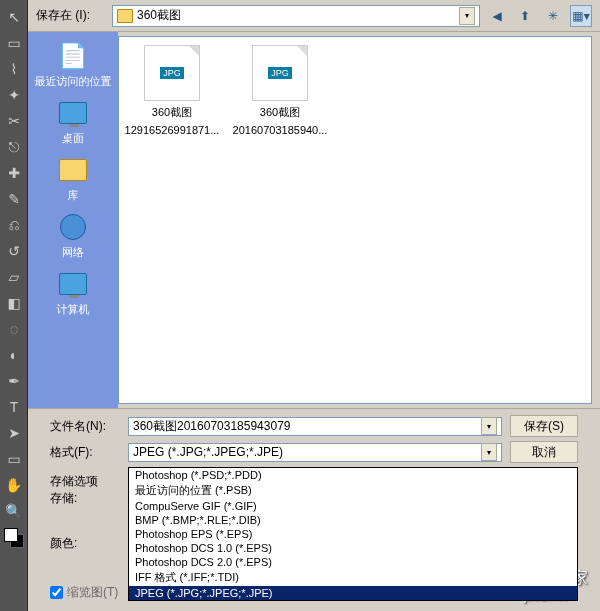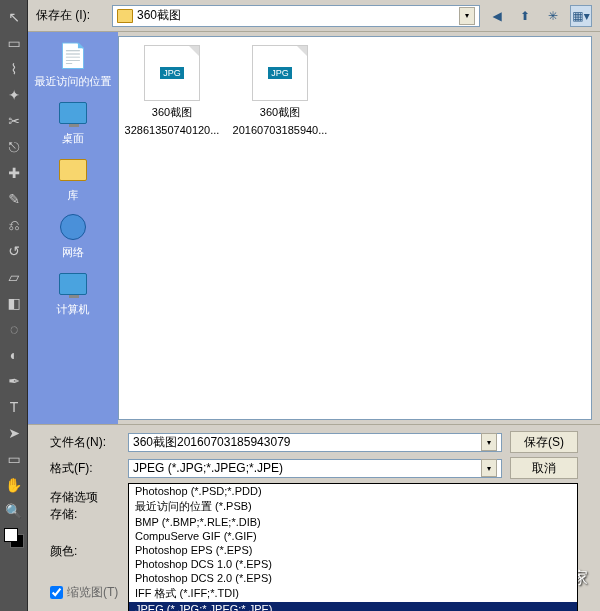--- a/index.html
+++ b/index.html
@@ -34,21 +34,21 @@
 .file-thumb::before { content:""; position:absolute; top:0; right:0; width:0; height:0; border-left: 10px solid transparent; border-top: 10px solid #ddd; }
 .jpg-badge { font-size: 9px; background: #0a7ea4; color: #fff; padding: 1px 3px; }
 
 .bottom { background: #d4d0c8; padding: 6px 22px; border-top: 1px solid #aca899; }
 .field-row { display: flex; align-items: center; gap: 8px; margin-bottom: 4px; }
 .field-label { min-width: 70px; }
 .text-input, .format-combo { flex: 1; height: 19px; border: 1px solid #7f9db9; background: #fff; padding: 0 4px; display: flex; align-items: center; justify-content: space-between; font-size: 12px; }
 .btn { width: 68px; height: 22px; background: #ece9d8; border: 1px solid #aca899; cursor: pointer; font-size: 12px; }
 
 .options-panel { display: flex; gap: 8px; margin-top: 4px; position: relative; }
-.opt-left { min-width: 70px; display: flex; flex-direction: column; gap: 20px; padding-top: 6px; }
+.opt-left { min-width: 70px; display: flex; flex-direction: column; gap: 28px; padding-top: 6px; }
 .opt-body { flex: 1; position: relative; }
 .chk { display: flex; align-items: center; gap: 4px; color: #666; margin: 4px 0; }
 .chk input { margin: 0; }
 
 .dropdown-list { position: absolute; top: 0; left: 0; right: 0; background: #fff; border: 1px solid #000; max-height: 260px; overflow: hidden; font-size: 11px; z-index: 10; }
 .dropdown-list div { padding: 1px 6px; white-space: nowrap; cursor: pointer; }
 .dropdown-list .sel { background: #0a246a; color: #fff; }
 
 .watermark { position: absolute; right: 12px; bottom: 8px; color: #fff; font-size: 16px; text-shadow: 1px 1px 2px #000; pointer-events: none; }
 .wm-url { font-size: 12px; }
@@ -128,21 +128,21 @@
             </div>
             <div>计算机</div>
           </div>
         </div>
       <div class="file-area" id="files">
           <div class="file-item">
             <div class="file-thumb">
               <span class="jpg-badge">JPG</span>
             </div>
             <div>360截图</div>
-            <div>32861350740120...</div>
+            <div>12916526991871...</div>
           </div>
           <div class="file-item">
             <div class="file-thumb">
               <span class="jpg-badge">JPG</span>
             </div>
             <div>360截图</div>
             <div>20160703185940...</div>
           </div>
         </div>
     </div>
@@ -189,22 +189,22 @@
             </div>
           <div class="chk">
               <input type="checkbox" style="">
             </div>
           <div class="chk">
               <input type="checkbox" style="">
             </div>
           <div class="dropdown-list" id="fmt-list">
               <div>Photoshop (*.PSD;*.PDD)</div>
               <div>最近访问的位置 (*.PSB)</div>
+              <div>CompuServe GIF (*.GIF)</div>
               <div>BMP (*.BMP;*.RLE;*.DIB)</div>
-              <div>CompuServe GIF (*.GIF)</div>
               <div>Photoshop EPS (*.EPS)</div>
               <div>Photoshop DCS 1.0 (*.EPS)</div>
               <div>Photoshop DCS 2.0 (*.EPS)</div>
               <div>IFF 格式 (*.IFF;*.TDI)</div>
               <div class="sel">JPEG (*.JPG;*.JPEG;*.JPE)</div>
             </div>
         </div>
       </div>
     </div>
   </div>

